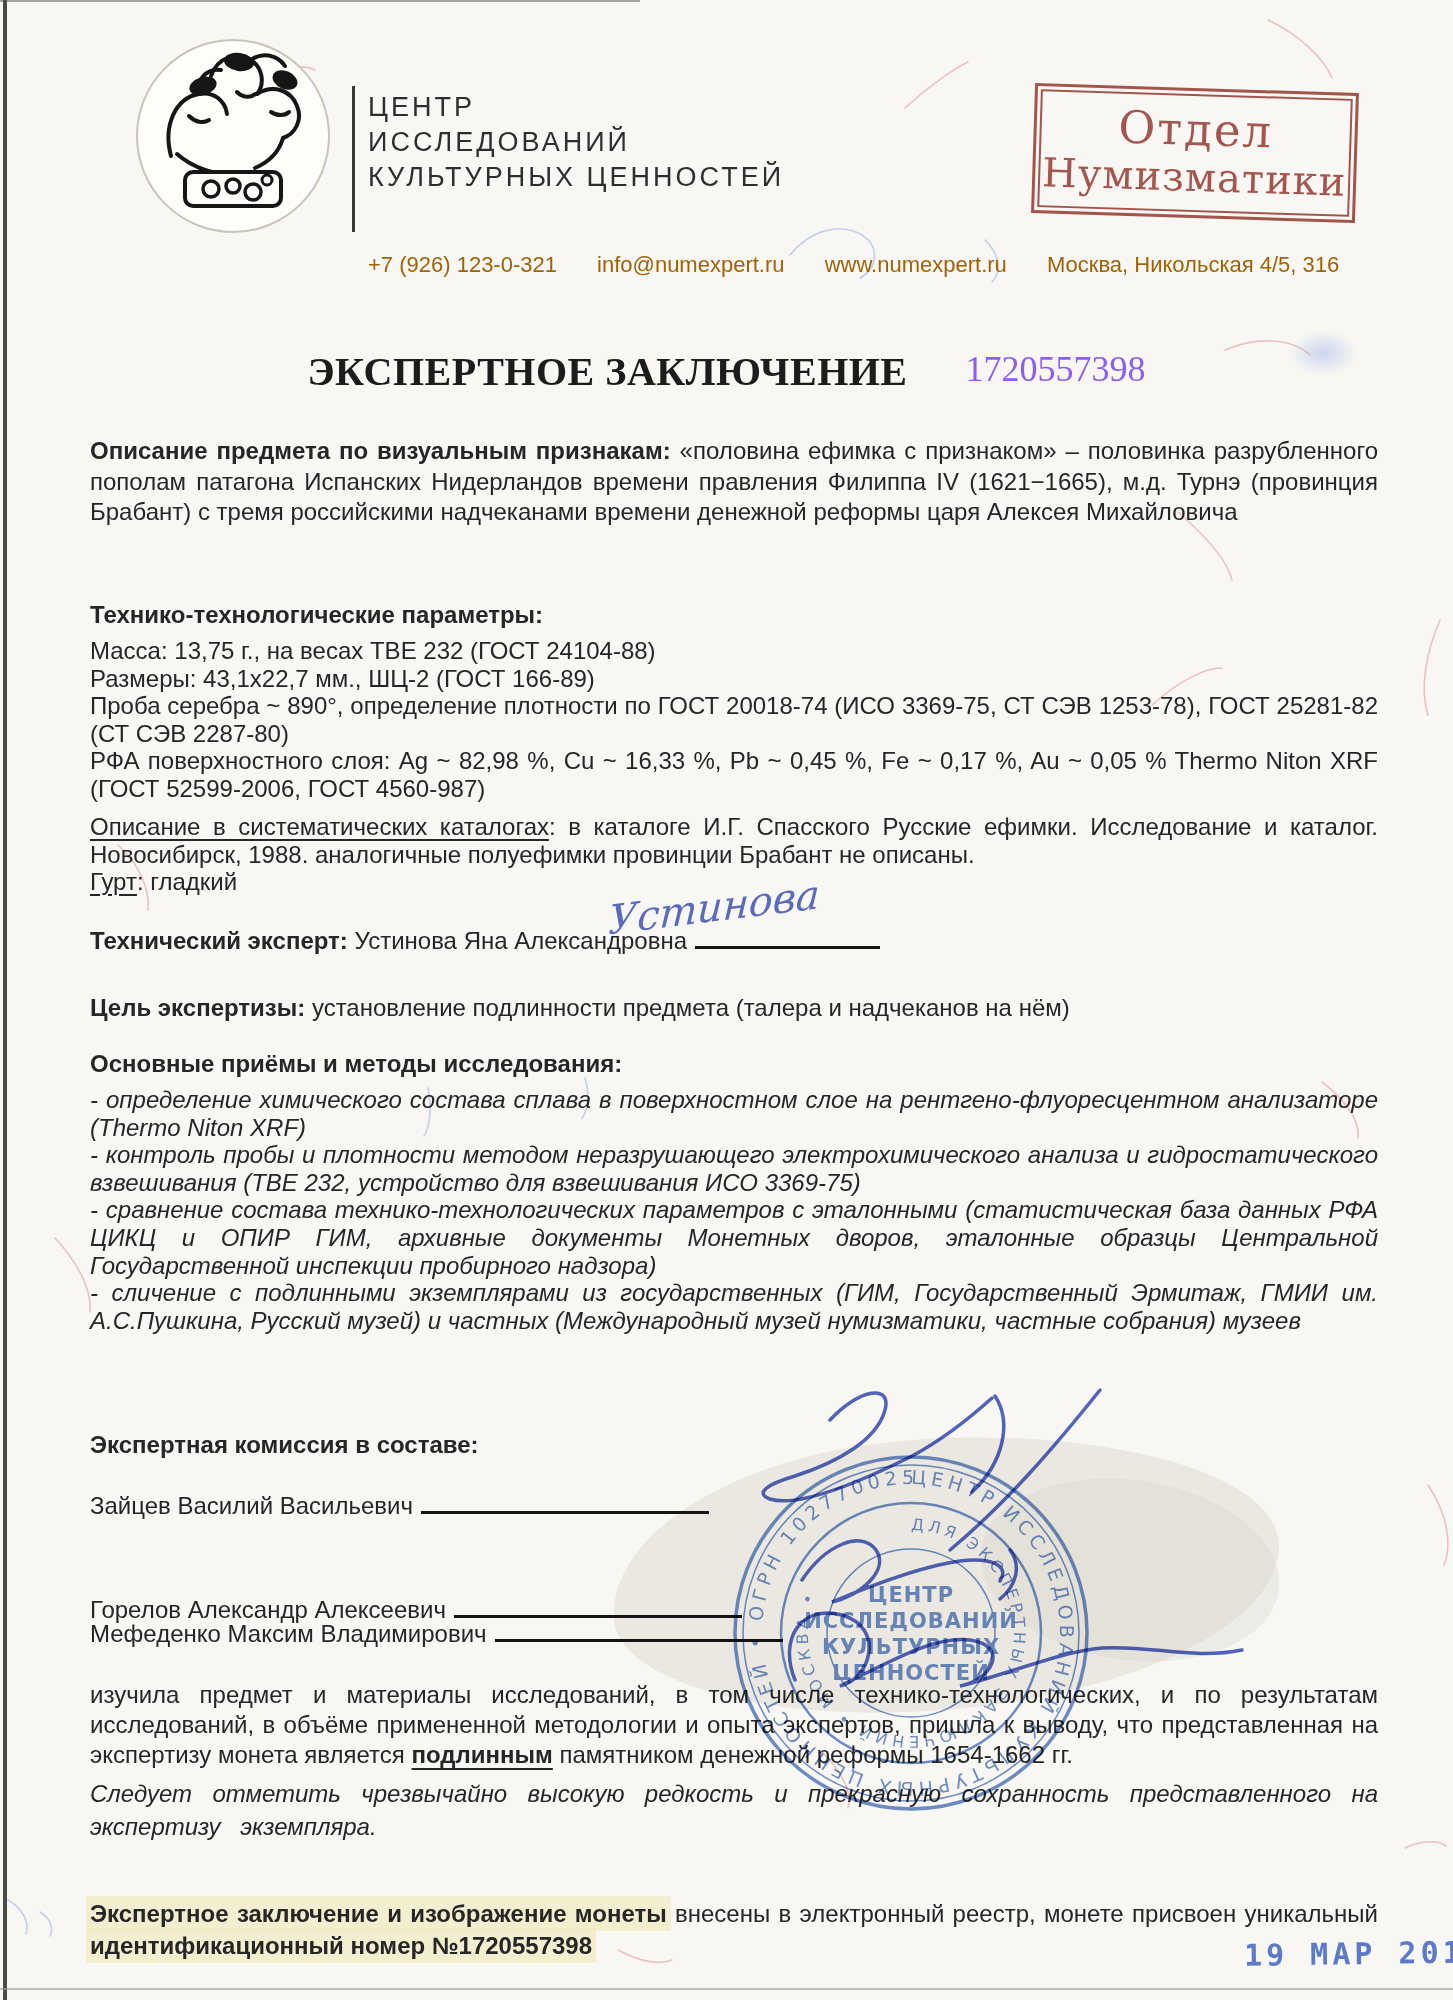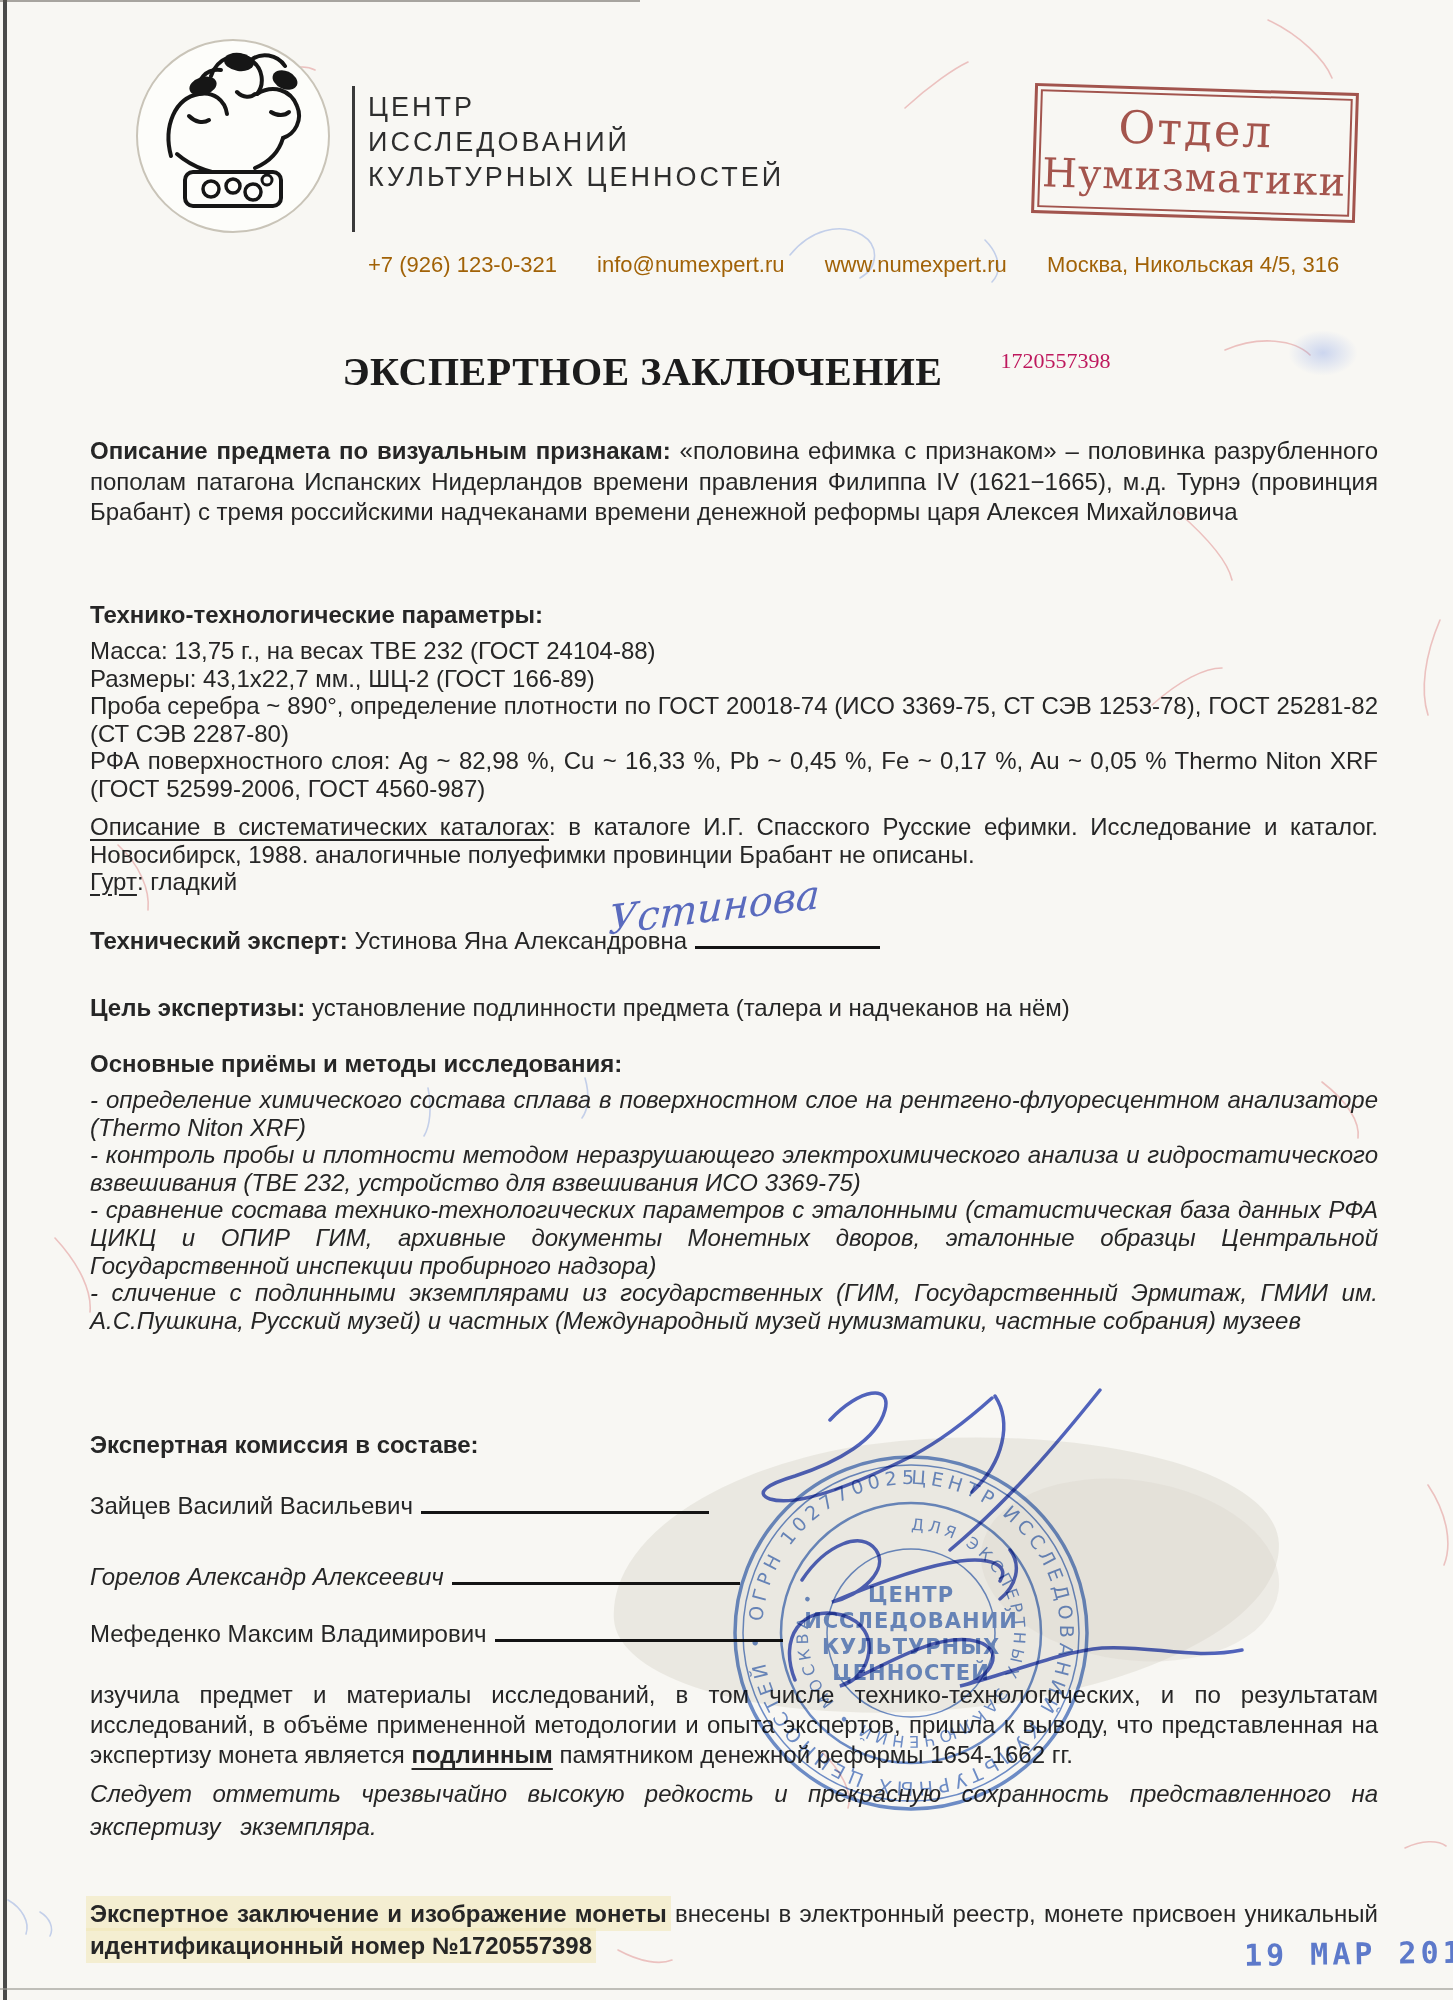--- a/index.html
+++ b/index.html
@@ -33,42 +33,42 @@
     align-items:center;justify-content:center;
     color:#a34b44;font-family:"DejaVu Serif",serif;
   }
   .red-stamp-l1{font-size:45px;line-height:48px;letter-spacing:2px;}
   .red-stamp-l2{font-size:40px;line-height:46px;letter-spacing:1px;}
 
   
   .title-row{left:0;top:348px;width:100%;z-index:2;display:flex;justify-content:center;gap:58px;
     font-family:"Liberation Serif",serif;}
   .title-main{font-weight:bold;font-size:40px;letter-spacing:.5px;color:#1c1c1c;}
-  .title-num{font-size:22px;color:#be185d;}
+  .title-num{font-size:36px;color:#8b5cf6;}
   .num-smudge{left:1288px;top:330px;width:70px;height:46px;z-index:1;border-radius:50%;
     background:radial-gradient(ellipse at center,rgba(120,150,230,.35),rgba(120,150,230,0) 70%);}
 
   
   .block{left:90px;width:1288px;z-index:2;}
   .just{text-align:justify;}
   .b{font-weight:bold;}
   .u{text-decoration:underline;text-underline-offset:4px;}
   .bu{font-weight:bold;text-decoration:underline;text-underline-offset:5px;text-decoration-thickness:2px;}
   .it{font-style:italic;}
   #desc{top:436px;line-height:30.5px;}
   #tech-h{top:601px;}
   #tech-lines{top:637px;line-height:27.6px;}
   #catalog{top:813px;line-height:27.6px;}
   #expert-line{top:924px;}
   #purpose{top:994px;}
   #methods-h{top:1050px;}
   #methods{top:1086px;line-height:27.6px;}
   #commission-h{top:1431px;}
   .member{left:90px;z-index:2;white-space:nowrap;}
-  #member-0{top:1489px;} #member-1{top:1560px;font-style:italic;} #member-2{top:1617px;}
+  #member-0{top:1489px;} #member-1{top:1593px;} #member-2{top:1617px;}
   .sig-line{display:inline-block;border-bottom:3px solid #141414;height:22px;margin-left:8px;}
   #conclusion{top:1680px;line-height:30px;}
   #conclusion .note{margin-top:7px;line-height:33px;word-spacing:13px;}
   #registry{top:1898px;line-height:32px;}
   .hl{background:rgba(240,232,180,.55);box-shadow:0 0 0 4px rgba(240,232,180,.55);}
 
   
   .sig-ustinova{
     left:608px;top:884px;z-index:4;color:#4a5ec2;
     font-family:"DejaVu Serif",serif;font-style:italic;font-size:40px;

